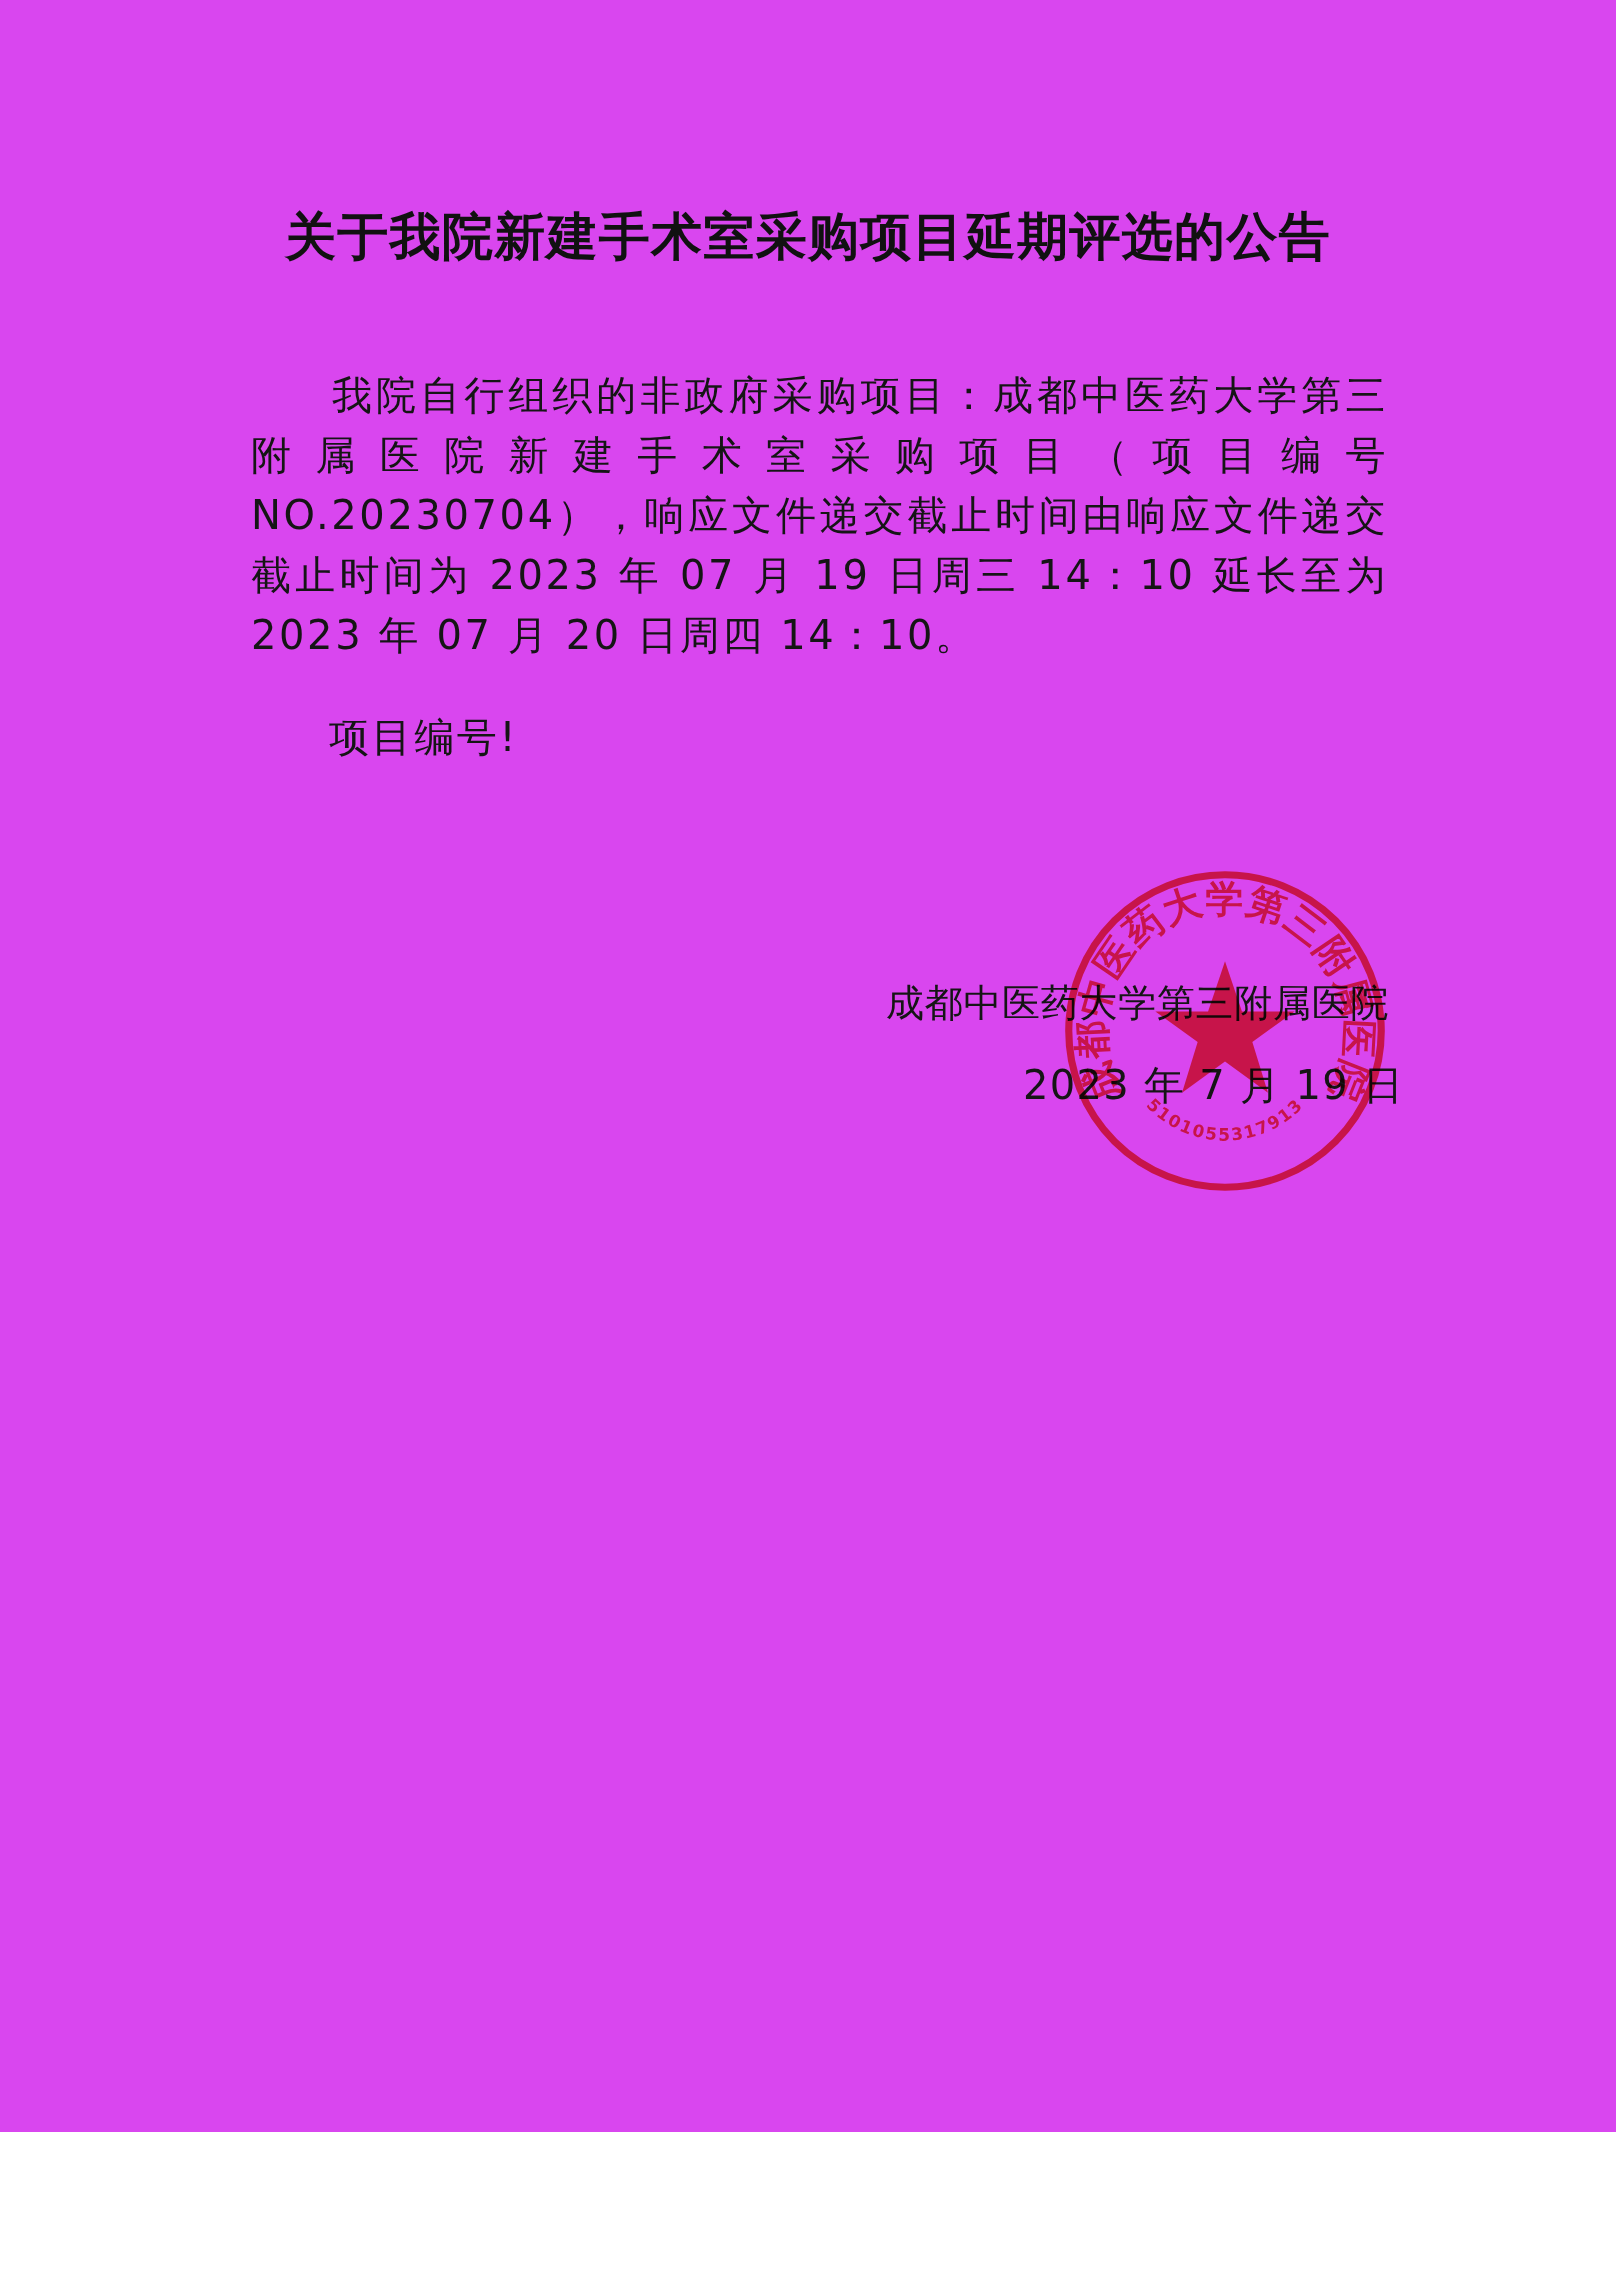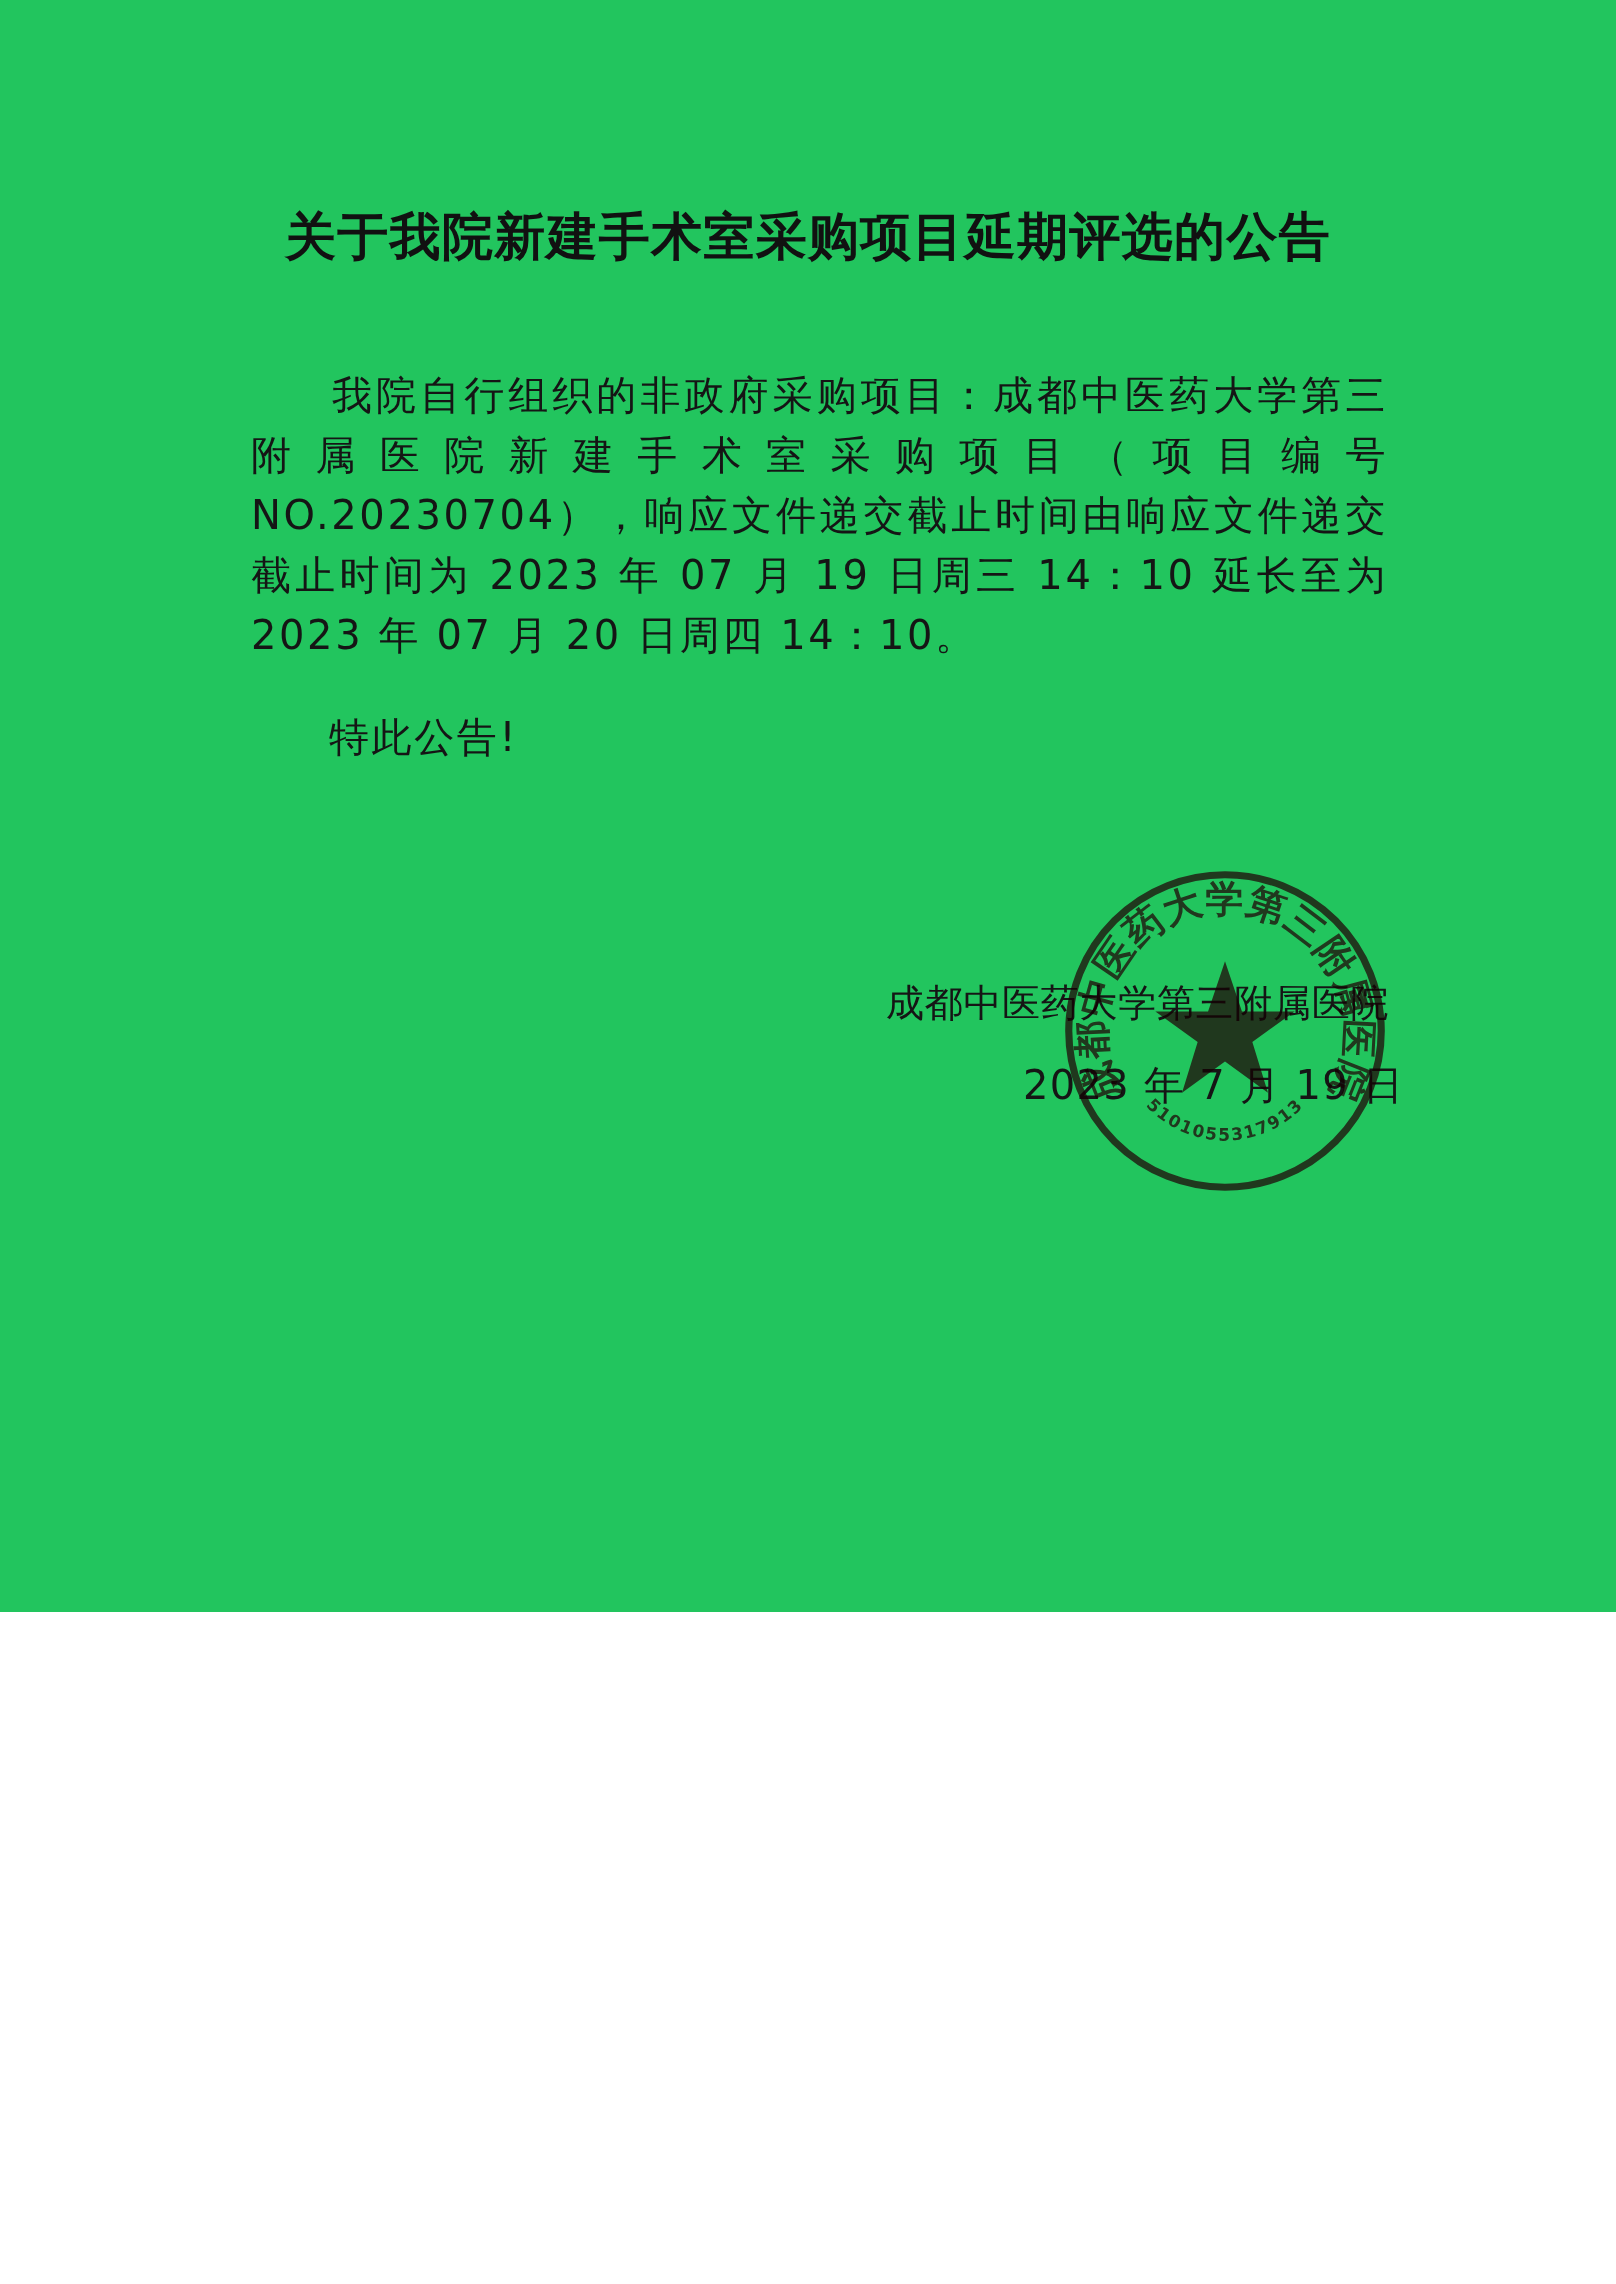--- a/index.html
+++ b/index.html
@@ -1,17 +1,17 @@
 <!DOCTYPE html>
 <html style="font-size:10.4px"><head>
   <meta charset="utf-8">
   <style>
     html, body { margin: 0; padding: 0; background: #ffffff; }
     body { width: 1616px; height: 2284px; position: relative; overflow: hidden; }
-    .page { position: absolute; left: 0; top: 0; width: 1616px; height: 1612px; background: #22c55e; }
+    .page { position: absolute; left: 0; top: 0; width: 1616px; height: 2132px; background: #d946ef; }
     .title {
       position: absolute; left: 0; top: 203px; width: 1616px; text-align: center;
       font-family: "DejaVu Serif", "Liberation Serif", serif;
       font-weight: bold; font-size: 51px; letter-spacing: 1.3px; color: #111;
       white-space: nowrap;
     }
     .body-para {
       position: absolute; left: 251px; top: 365px; width: 1137px;
       font-family: "DejaVu Sans", "Liberation Sans", sans-serif;
       font-size: 40px; line-height: 60px; color: #151515;
@@ -43,21 +43,21 @@
   </style>
 </head>
 <body>
 
 <div class="page">
 
   <div class="title">关于我院新建手术室采购项目延期评选的公告</div>
 
   <div class="body-para">我院自行组织的非政府采购项目：成都中医药大学第三附属医院新建手术室采购项目（项目编号 NO.20230704），响应文件递交截止时间由响应文件递交截止时间为 2023 年 07 月 19 日周三 14：10 延长至为 2023 年 07 月 20 日周四 14：10。</div>
 
-  <div class="closing">特此公告!</div>
+  <div class="closing">项目编号!</div>
 
   <div class="sign-org">成都中医药大学第三附属医院</div>
 
   <div class="sign-date">2023 年 7 月 19 日</div>
 
   <div class="seal">
     <svg viewBox="0 0 510 510" xmlns="http://www.w3.org/2000/svg">
       <defs>
         <path id="sealArcTop" d="M 85 330 A 185 185 0 1 1 425 330"></path>
         <path id="sealArcBottom" d="M 125 360 A 165 165 0 0 0 385 360"></path>

